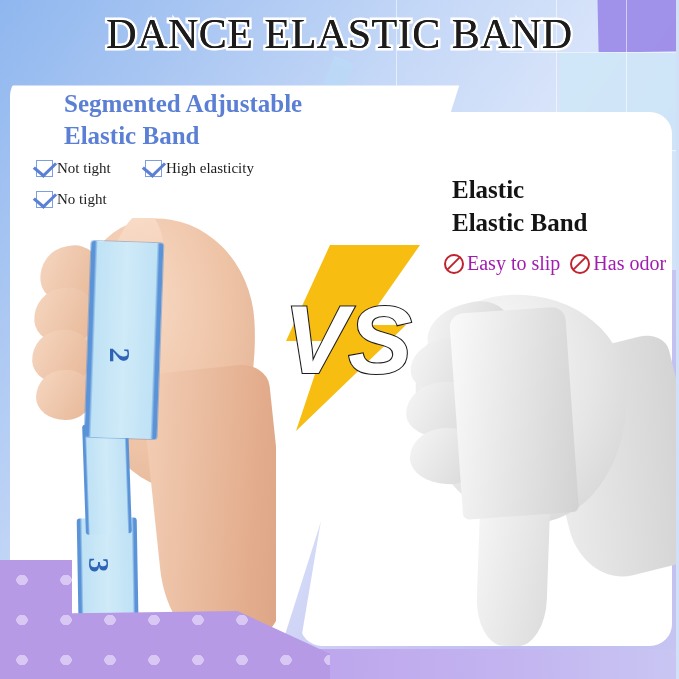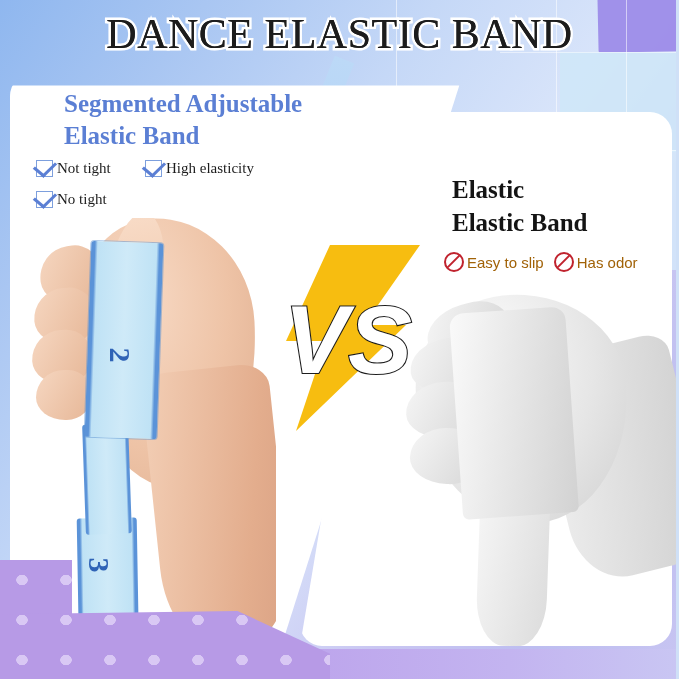--- a/index.html
+++ b/index.html
@@ -95,21 +95,21 @@
     font-size:25px;line-height:1.3;font-weight:bold;color:#141414;
     font-family:"Liberation Serif", serif;
   }
   .neg-row{position:absolute;display:flex;align-items:center;gap:10px;left:444px;top:252px;}
   .neg{display:flex;align-items:center;gap:3px;}
   .nbox{position:relative;width:16px;height:16px;border:2px solid #c0232e;border-radius:50%;flex:0 0 auto;}
   .nbox:after{
     content:"";position:absolute;left:-1px;top:6px;width:18px;height:2px;background:#c0232e;
     transform:rotate(-45deg);
   }
-  .neg-lbl{font-size:15px;color:#a16207;font-family:Liberation Sans, sans-serif;white-space:nowrap;}
+  .neg-lbl{font-size:20px;color:#a21caf;font-family:Liberation Serif, serif;white-space:nowrap;}
 
   
   .vs-wrap{position:absolute;left:268px;top:243px;width:160px;height:190px;}
   .bolt{
     position:absolute;left:0;top:0;width:160px;height:190px;
   }
 
   
   .photo-left{position:absolute;left:16px;top:218px;width:260px;height:428px;overflow:hidden;}
   .hand{

